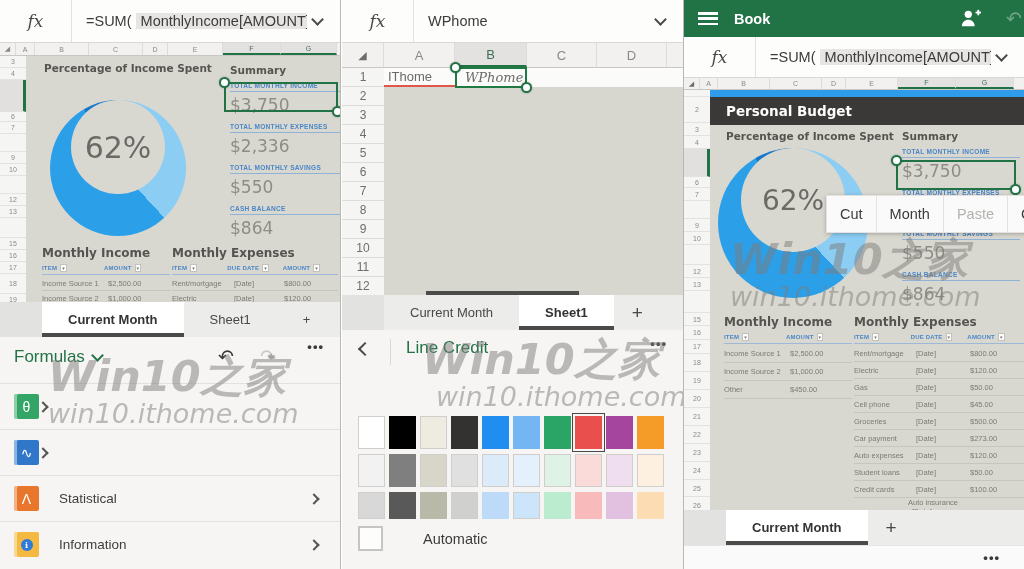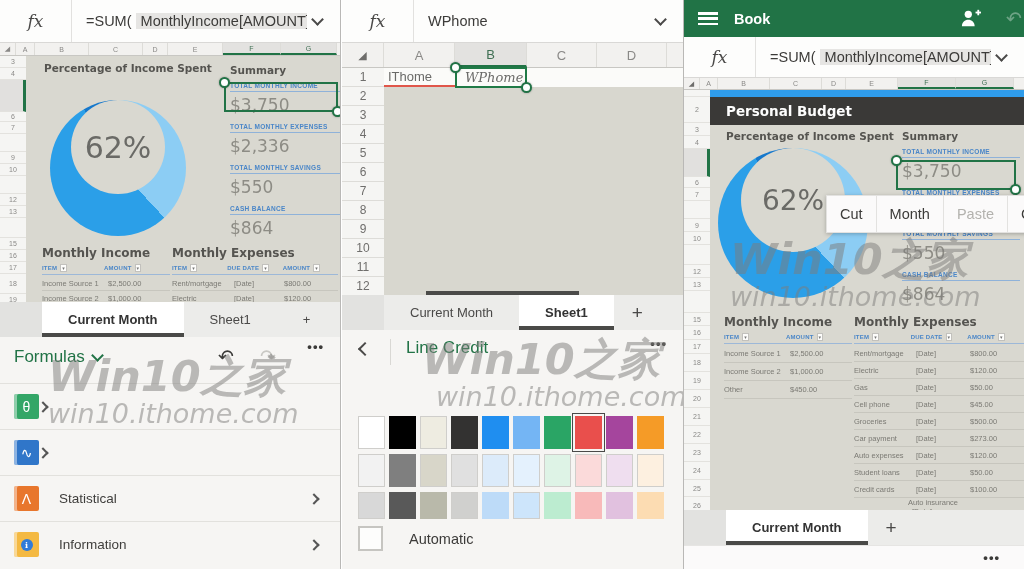--- a/index.html
+++ b/index.html
@@ -109,21 +109,21 @@
   .lcdivider{position:absolute;left:48px;top:9px;width:1px;height:26px;background:#d9d8d4;}
   .lctitle{position:absolute;left:64px;top:8px;font-size:17px;color:#217346;}
   .lcsection{position:absolute;top:44px;left:0;right:0;height:28px;background:#ebeae7;
              display:flex;align-items:center;padding-left:16px;font-size:12px;color:#4a4948;}
   .swatches{position:absolute;top:86px;left:16px;right:10px;display:flex;flex-direction:column;gap:5px;}
   .swrow{display:flex;gap:4px;}
   .sw{width:27px;height:33px;flex:none;}
   .swrow.short .sw{height:27px;}
   .sw.bordered{border:1px solid #cfcecb;}
   .sw.sel{box-shadow:0 0 0 2px #f6f5f3,0 0 0 3px #4a4948;}
-  .autorow{position:absolute;top:196px;left:16px;display:flex;align-items:center;gap:26px;}
+  .autorow{position:absolute;top:196px;left:16px;display:flex;align-items:center;gap:40px;}
   .checkbox{width:25px;height:25px;background:#fdfdfc;border:2px solid #c6c5c1;}
   .autolabel{font-size:14.5px;color:#3c3b39;}
   
   .greenbar{position:absolute;left:0;right:0;top:0;height:37px;background:var(--excelGreen,#217346);
             display:flex;align-items:center;color:#fff;}
   .hamburger{width:20px;height:13px;margin-left:14px;display:flex;flex-direction:column;justify-content:space-between;}
   .hamburger i{height:2.5px;background:#fff;}
   .apptitle{margin-left:16px;font-size:14.5px;font-weight:bold;color:#fff;}
   .personadd{position:absolute;right:42px;top:8px;}
   .ghostundo{position:absolute;right:2px;top:7px;font-size:19px;color:rgba(255,255,255,.35);}

